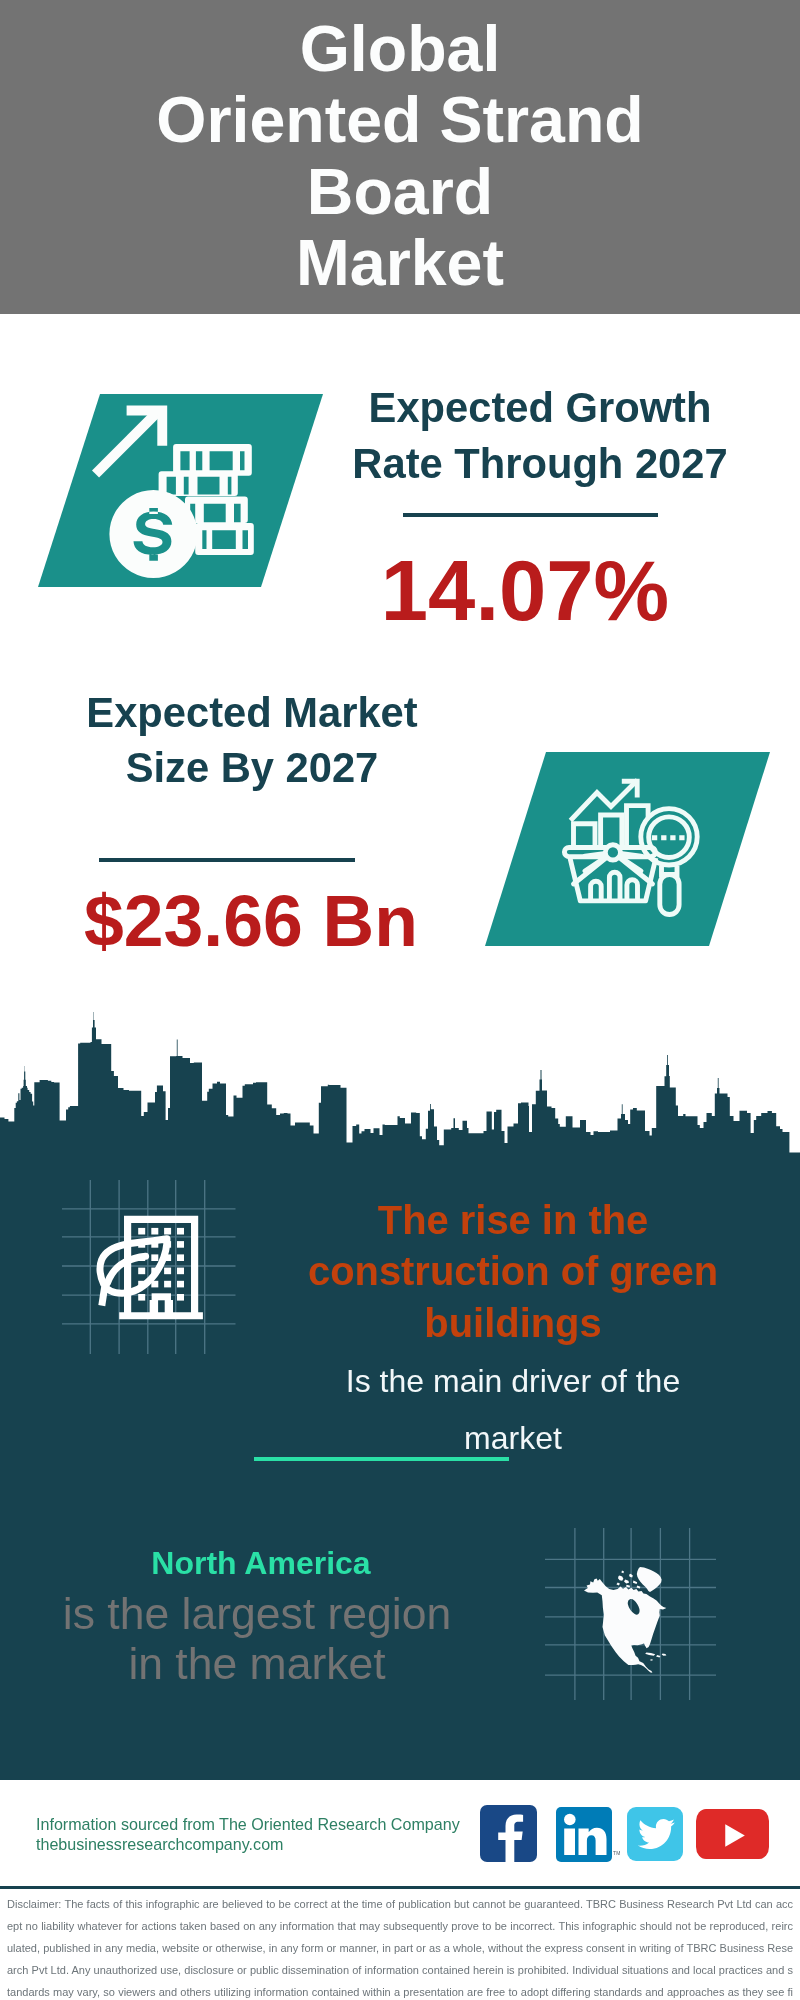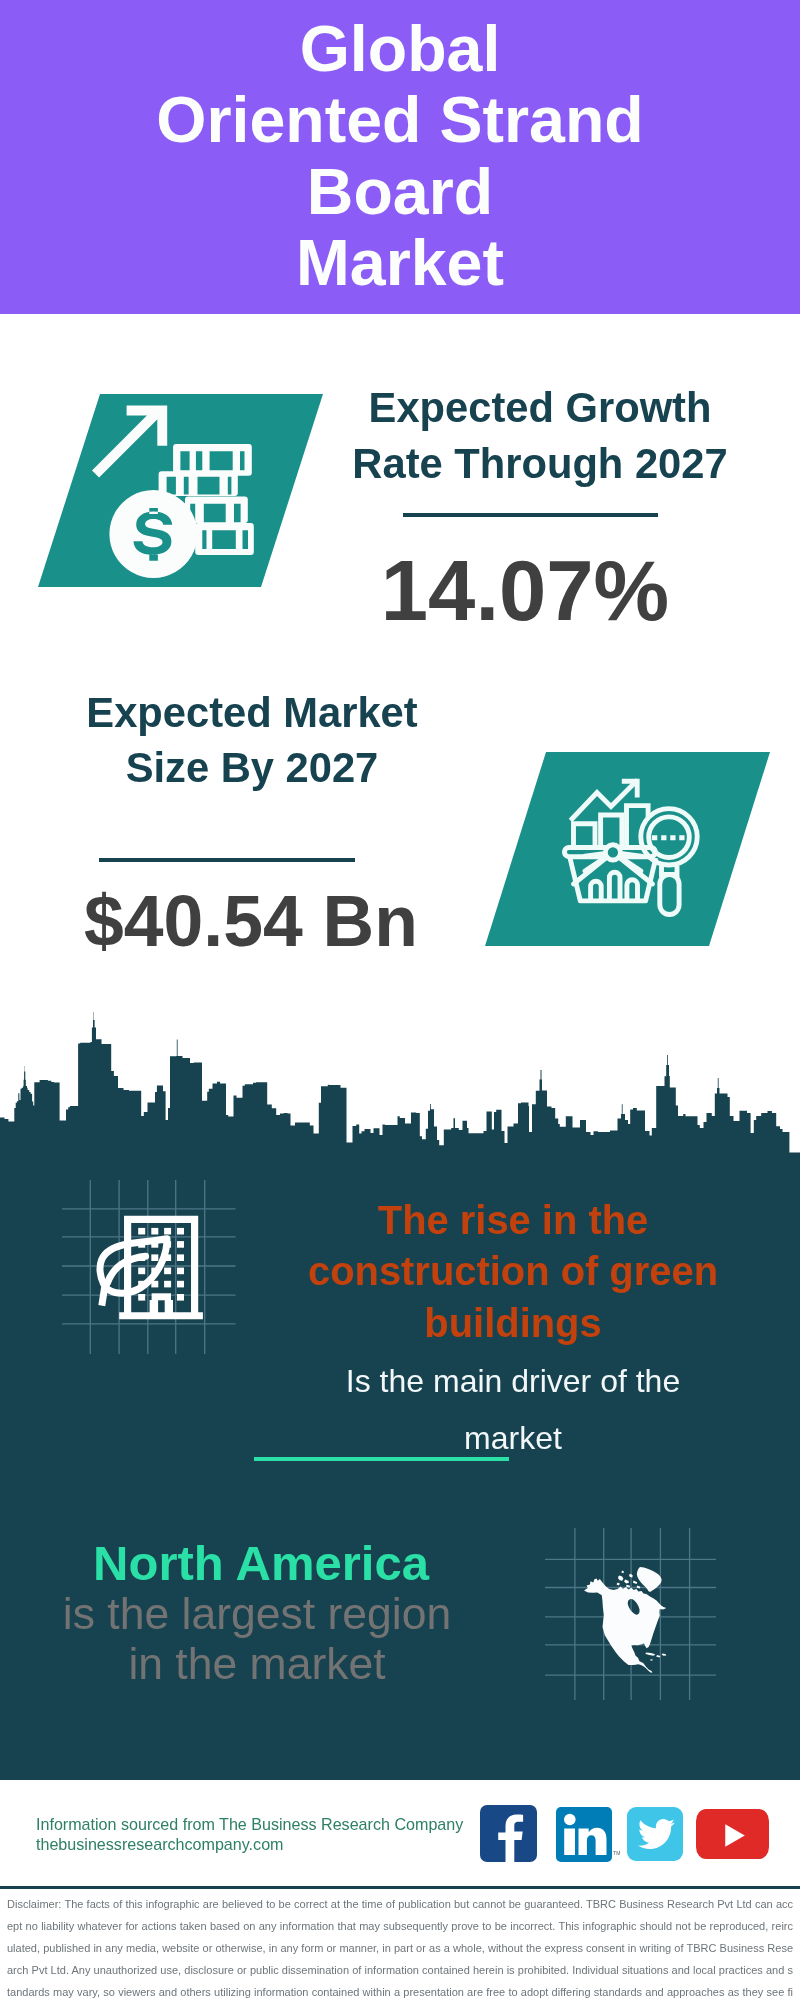--- a/index.html
+++ b/index.html
@@ -1,30 +1,30 @@
 <!DOCTYPE html>
 <html><head>
 <meta charset="utf-8">
 <style>
   html,body{margin:0;padding:0;}
   body{width:800px;height:2000px;background:#fff;font-family:"Liberation Sans",sans-serif;overflow:hidden;-webkit-font-smoothing:antialiased;}
   #page{position:relative;width:800px;height:2000px;overflow:hidden;}
 
   
-  .hdr{position:absolute;left:0;top:0;width:800px;height:314px;background:#8b5cf6;}
+  .hdr{position:absolute;left:0;top:0;width:800px;height:314px;background:#737373;}
   .hdr-title{position:absolute;left:0;top:0;width:800px;text-align:center;color:#fcfdfd;
              font-weight:700;font-size:64.5px;line-height:71.3px;padding-top:14px;box-sizing:border-box;
              white-space:pre-line;}
 
   
   .para{position:absolute;background:#1a908a;}
   .rule{position:absolute;background:#17424f;height:4px;}
   .hline-green{position:absolute;background:#2ae0a6;height:4px;}
   .lbl{position:absolute;color:#17424f;font-weight:700;font-size:41.7px;line-height:56.4px;text-align:center;}
-  .big{position:absolute;color:#404040;font-weight:700;text-align:center;}
+  .big{position:absolute;color:#b91c1c;font-weight:700;text-align:center;}
   .src{position:absolute;color:#2e8064;font-size:16.1px;line-height:20px;white-space:nowrap;}
   .disc{position:absolute;color:#6d757a;font-size:11px;line-height:22px;text-align:justify;word-break:break-all;}
   .sep{position:absolute;left:0;width:800px;height:3px;background:#17424f;}
   .soc{position:absolute;border-radius:7px;overflow:hidden;}
 </style>
 </head>
 <body>
 
 <div id="page">
 
@@ -78,21 +78,21 @@
   </svg>
 
   <div class="lbl" style="left:340px;top:379.5px;width:400px;white-space:pre-line;">Expected Growth
 Rate Through 2027</div>
   <div class="rule" style="left:403px;top:513px;width:255px;"></div>
   <div class="big" style="left:325px;top:541px;width:400px;font-size:85px;line-height:100px;">14.07%</div>
 
   <div class="lbl" style="left:52px;top:686px;width:400px;line-height:54.8px;white-space:pre-line;">Expected Market
 Size By 2027</div>
   <div class="rule" style="left:99px;top:858px;width:256px;"></div>
-  <div class="big" style="left:51px;top:879px;width:400px;font-size:71.5px;line-height:85px;">$40.54 Bn</div>
+  <div class="big" style="left:51px;top:879px;width:400px;font-size:71.5px;line-height:85px;">$23.66 Bn</div>
 
   <div class="para" style="left:485px;top:752px;width:285px;height:194px;
               clip-path:polygon(61px 0, 285px 0, 224px 194px, 0 194px);"></div>
   <svg viewBox="556 770 160 150" style="position:absolute;left:556px;top:770px;width:160px;height:150px;">
     <g fill="none" stroke="#effbf8" stroke-width="4.9" stroke-linecap="butt" stroke-linejoin="miter">
 
       <polyline points="570.5,820.5 597,792.5 611,806.5 637.5,780"></polyline>
 
       <polyline points="621.8,781.2 637.2,781.2 637.2,797.4"></polyline>
 
@@ -191,21 +191,21 @@
   <div style="position:absolute;left:263px;top:1195px;width:500px;text-align:center;color:#c2410c;
               font-weight:700;font-size:39.9px;line-height:51.3px;white-space:pre-line;">The rise in the
 construction of green
 buildings</div>
   <div style="position:absolute;left:263px;top:1353px;width:500px;text-align:center;color:#f2f7f9;
               font-weight:400;font-size:32px;line-height:57px;white-space:pre-line;">Is the main driver of the
 market</div>
   <div class="hline-green" style="left:254px;top:1457px;width:255px;"></div>
 
   <div style="position:absolute;left:11px;top:1538px;width:500px;text-align:center;color:#2ae0a6;
-              font-weight:700;font-size:49px;line-height:50px;white-space:pre-line;">North America</div>
+              font-weight:700;font-size:32px;line-height:50px;white-space:pre-line;">North America</div>
   <div style="position:absolute;left:7px;top:1589px;width:500px;text-align:center;color:#737373;
               font-weight:400;font-size:44.5px;line-height:50.2px;white-space:pre-line;">is the largest region
 in the market</div>
 
   <svg viewBox="540 1520 180 190" style="position:absolute;left:540px;top:1520px;width:180px;height:190px;">
     <g stroke="#4d7686" stroke-width="1.3" fill="none">
       <path d="M574.9 1528 V1700 M603.7 1528 V1700 M631.1 1528 V1700 M660.4 1528 V1700 M689.6 1528 V1700"></path>
       <path d="M545 1559.4 H716 M545 1587.5 H716 M545 1616.8 H716 M545 1644.9 H716 M545 1675.2 H716"></path>
     </g>
   </svg>
@@ -260,21 +260,21 @@
         <path d="M622.0 1570.6 l2.0 1.0 -0.6 1.6 -2.0 -0.8 z"></path>
       </g>
 
       <path d="M646.4 1652.4 l4.6 0.6 4.2 1.3 -1.4 1.5 -4.8 -0.8 -3.8 -1.2 z"></path>
       <path d="M657.2 1655.0 l3.2 1.0 -0.9 1.4 -3.4 -1.0 z"></path>
       <path d="M662.6 1653.6 l2.8 0.5 1.0 1.4 -3.0 0.3 -1.7 -1.2 z"></path>
       <path d="M650.8 1659.2 l2.0 0.4 -0.6 1.2 -2.2 -0.6 z"></path>
     </g>
   </svg>
 
-  <div class="src" style="left:36px;top:1814px;">Information sourced from The Business Research Company</div>
+  <div class="src" style="left:36px;top:1814px;">Information sourced from The Oriented Research Company</div>
   <div class="src" style="left:36px;top:1834px;">thebusinessresearchcompany.com</div>
 
   <a class="soc" style="left:480px;top:1805px;width:57px;height:57px;background:#194886;text-decoration:none;">
     <svg viewBox="0 0 57 57" style="width:57px;height:57px;display:block;">
       <path fill="#ffffff" d="M34.3 57 V35.0 h7.3 l1.1 -8.6 h-8.4 v-5.5 c0 -2.5 0.7 -4.2 4.3 -4.2 h4.5 V9.9
                                c -0.8 -0.1 -3.5 -0.3 -6.6 -0.3 c -6.5 0 -11 4.0 -11 11.3 v6.5 h-7.3 V35 h7.3 V57 z"></path>
     </svg>
   </a>
   <a class="soc" style="left:556px;top:1807px;width:56px;height:55px;background:#007cb7;text-decoration:none;border-radius:5px;">
     <svg viewBox="0 0 56 55" style="width:56px;height:55px;display:block;">

